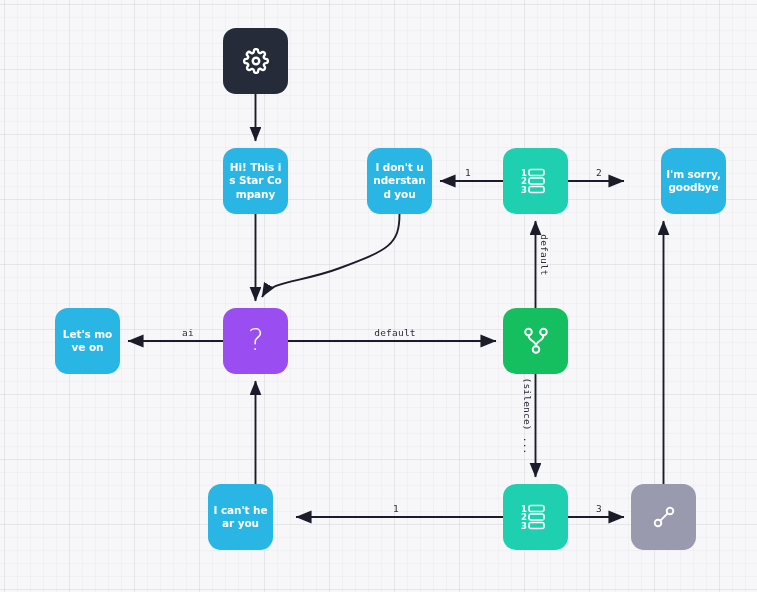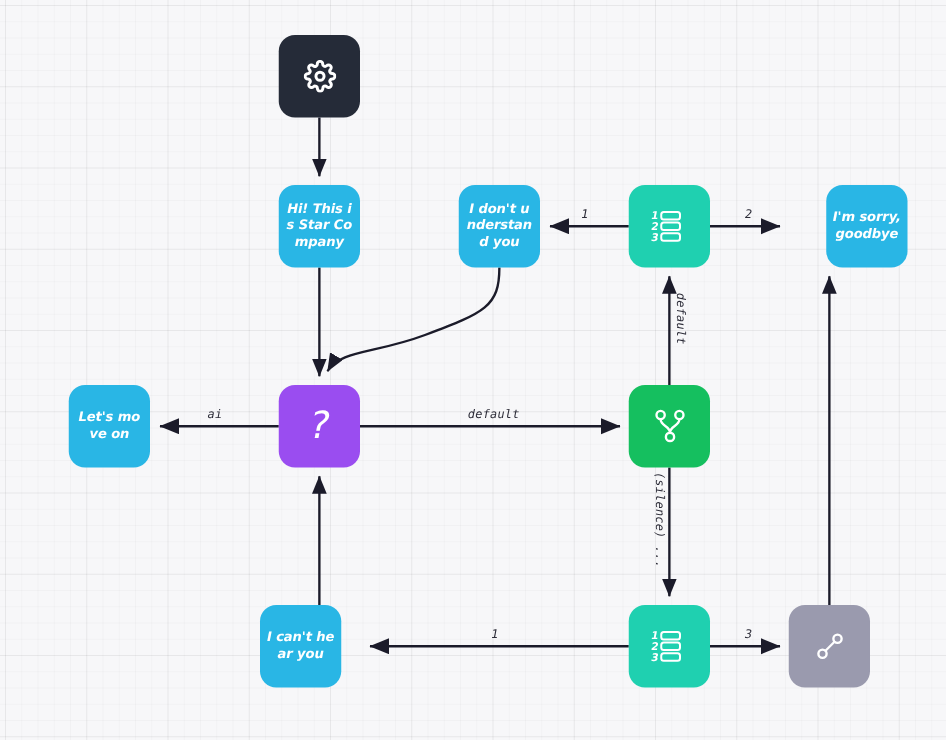--- a/index.html
+++ b/index.html
@@ -15,21 +15,20 @@
     overflow: hidden;
     background-color: #f7f7f9;
     background-image:
       linear-gradient(to right, rgba(0,0,0,0.022) 1px, transparent 1px),
       linear-gradient(to bottom, rgba(0,0,0,0.022) 1px, transparent 1px),
       linear-gradient(to right, rgba(0,0,0,0.045) 1px, transparent 1px),
       linear-gradient(to bottom, rgba(0,0,0,0.045) 1px, transparent 1px);
     background-size: 13px 13px, 13px 13px, 65px 65px, 65px 65px;
     background-position: 4px 4px, 4px 4px, 4px 4px, 4px 4px;
     font-family: "DejaVu Sans", sans-serif;
-    font-style: italic;
   }
   #edge-layer {
     position: absolute;
     left: 0; top: 0;
     width: 757px;
     height: 592px;
   }
   .node {
     position: absolute;
     box-sizing: border-box;
@@ -191,21 +190,21 @@
       </svg>
     </span>
   </div>
 
   <span class="edge-label" style="left:468px; top:172px;">1</span>
 
   <span class="edge-label" style="left:599px; top:172px;">2</span>
 
   <span class="edge-label vertical" style="left:544px; top:255px;">default</span>
 
-  <span class="edge-label" style="left:172px; top:332px;text-align:right;">ai</span>
+  <span class="edge-label" style="left:188px; top:332px;text-align:right;">ai</span>
 
   <span class="edge-label" style="left:395px; top:332px;">default</span>
 
   <span class="edge-label vertical" style="left:527px; top:416px;">(silence) ...</span>
 
   <span class="edge-label" style="left:396px; top:508px;">1</span>
 
   <span class="edge-label" style="left:599px; top:508px;">3</span>
 
 </div>

